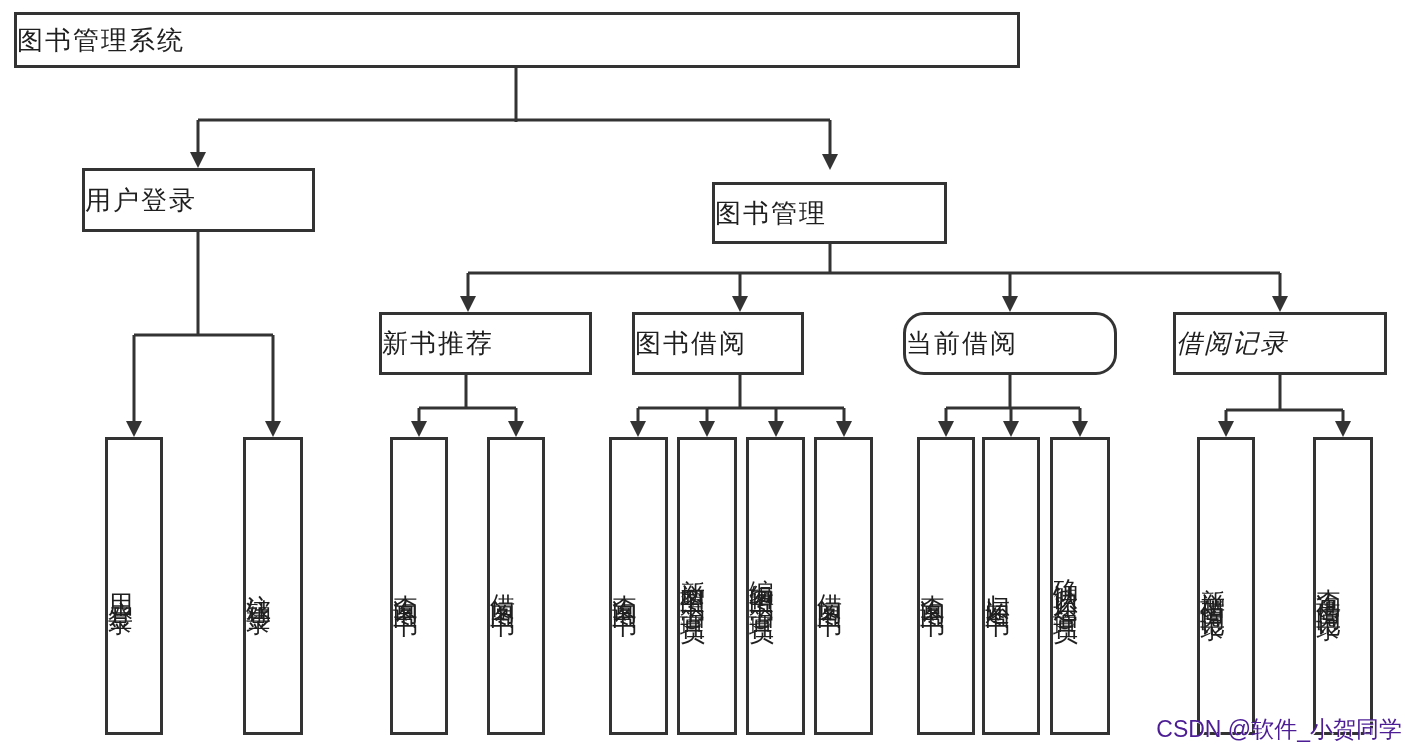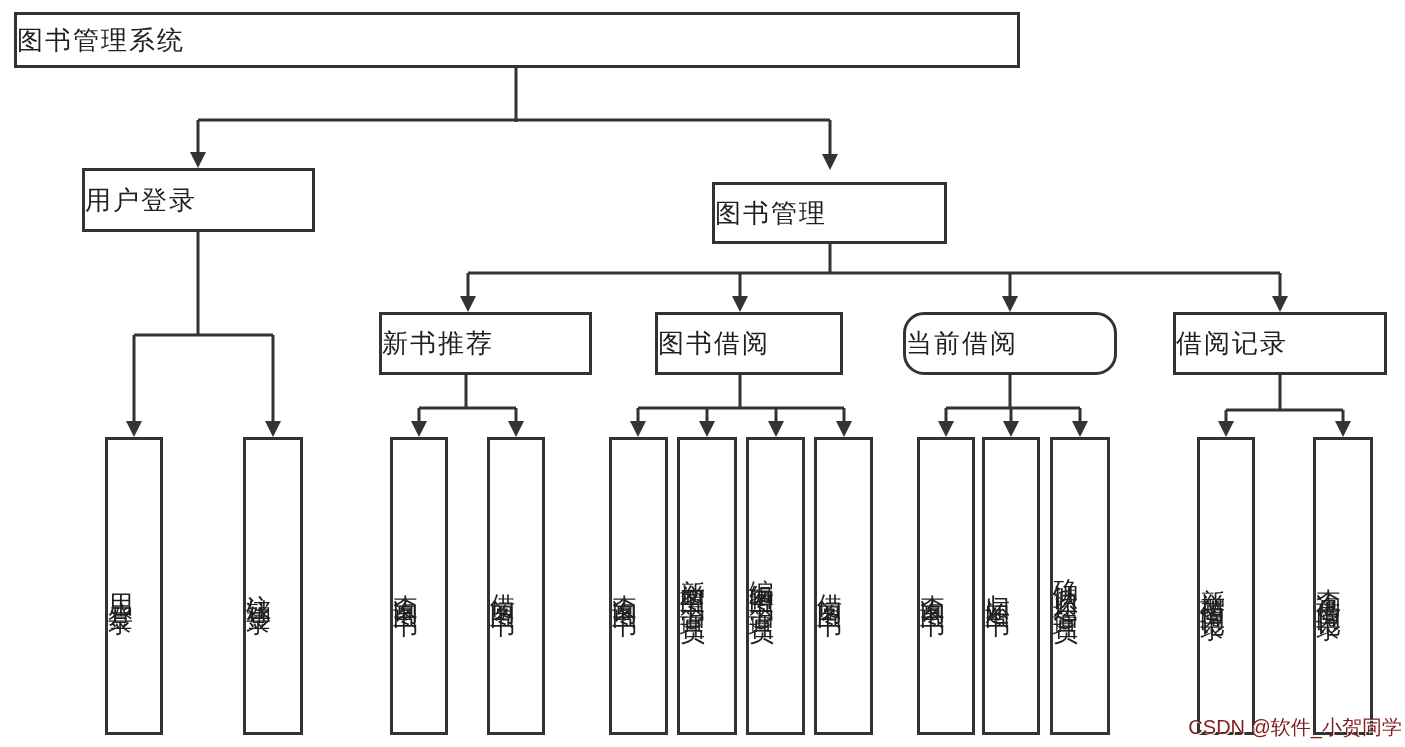--- a/index.html
+++ b/index.html
@@ -15,39 +15,39 @@
   .hbox{font-size:26px;letter-spacing:2px;white-space:nowrap;}
   .leaf{top:437px;height:298px;}
   .leaf .vtext{
     writing-mode:vertical-rl;text-orientation:mixed;
     font-size:25px;letter-spacing:6px;line-height:1;
   }
   #n-root{left:14px;top:12px;width:1006px;height:56px;}
   #n-login{left:82px;top:168px;width:233px;height:64px;}
   #n-mgmt{left:712px;top:182px;width:235px;height:62px;}
   #n-l3-1{left:360px;top:312px;width:213px;height:63px;margin-left:19px;}
-  #n-l3-2{left:632px;top:312px;width:188px;height:63px;margin-left:23px;}
+  #n-l3-2{left:632px;top:312px;width:172px;height:63px;}
   #n-l3-3{left:903px;top:312px;width:214px;height:63px;border-radius:21px;}
-  #n-l3-4{left:1173px;top:312px;width:214px;height:63px;}
+  #n-l3-4{left:1173px;top:312px;width:214px;height:63px;font-style:italic;}
   #lf-1{left:105px;width:58px;}
   #lf-2{left:243px;width:60px;}
   #lf-3{left:390px;width:58px;}
   #lf-4{left:487px;width:58px;}
   #lf-5{left:609px;width:59px;}
   #lf-6{left:677px;width:60px;}
   #lf-7{left:746px;width:59px;}
   #lf-8{left:814px;width:59px;}
   #lf-9{left:917px;width:58px;}
   #lf-10{left:982px;width:58px;}
   #lf-11{left:1050px;width:60px;}
   #lf-12{left:1197px;width:58px;}
   #lf-13{left:1313px;width:60px;}
   .watermark{
     position:absolute;right:3px;top:714px;z-index:5;
-    font-size:20px;color:#7f1d1d;white-space:nowrap;
+    font-size:23px;color:#4c1d95;white-space:nowrap;
     text-shadow:1px 1px 0 #ffffff;
   }
 </style>
 </head>
 <body>
 
 <div class="canvas">
 
   <svg width="1405" height="747" viewBox="0 0 1405 747">
     <path d="M516 68 V122

